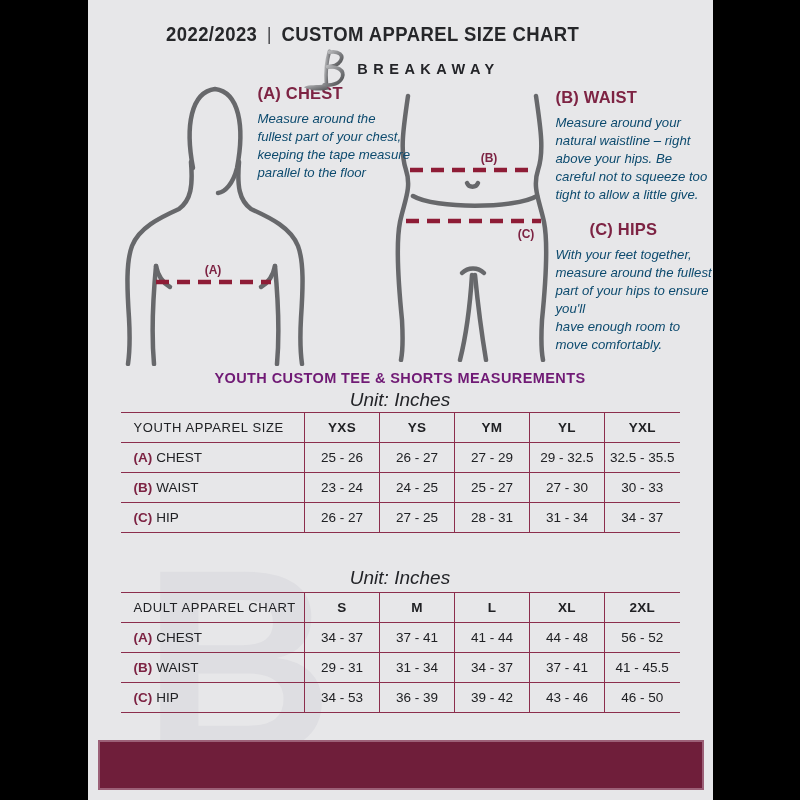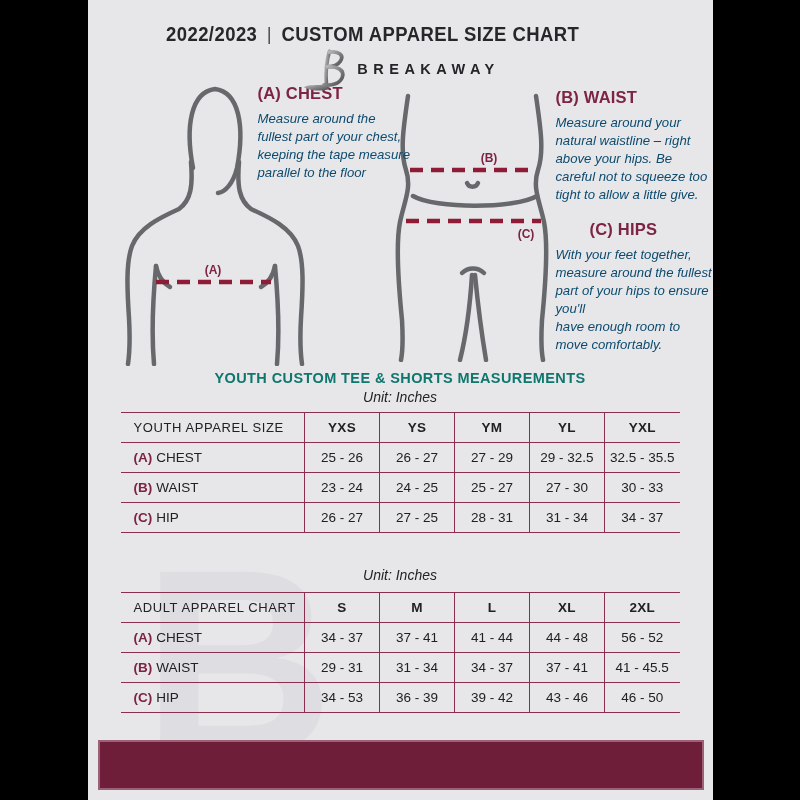--- a/index.html
+++ b/index.html
@@ -31,22 +31,22 @@
   .fig { position:absolute; z-index:1; }
   .fig-torso { left:35px; top:76px; }
   .fig-hips  { left:302px; top:90px; }
   .fig path, .fig ellipse { fill:none; stroke:#67686b; stroke-width:4.5; stroke-linecap:round; }
   .fig .dash { stroke:#8e1c36; stroke-width:4.5; stroke-dasharray:13 8; stroke-linecap:butt; }
   .fig text { font-family:"Liberation Sans",sans-serif; font-size:12px; font-weight:700;
               fill:#7d2343; text-anchor:middle; }
 
   
   .sec-title { position:absolute; left:0; width:100%; text-align:center; font-size:14.5px;
-               font-weight:700; letter-spacing:.4px; color:#0f766e; z-index:2; }
-  .sec-unit  { position:absolute; left:0; width:100%; text-align:center; font-size:14px;
+               font-weight:700; letter-spacing:.4px; color:#701a75; z-index:2; }
+  .sec-unit  { position:absolute; left:0; width:100%; text-align:center; font-size:19px;
                font-style:italic; color:#232428; z-index:2; }
   .yt-title { top:370px; } .yt-unit { top:389px; }
   .at-title { top:548px; } .at-unit { top:567px; }
 
   table { position:absolute; left:33px; width:559px; border-collapse:collapse;
           table-layout:fixed; z-index:2; background:transparent; }
   .yt-table { top:412px; } .at-table { top:592px; }
   th, td { border:1.6px solid #8c2e4d; height:30px; text-align:center; font-size:13.5px;
            color:#202124; padding:0; }
   tr > :first-child { border-left:none; text-align:left; padding-left:13px; width:184px; }

